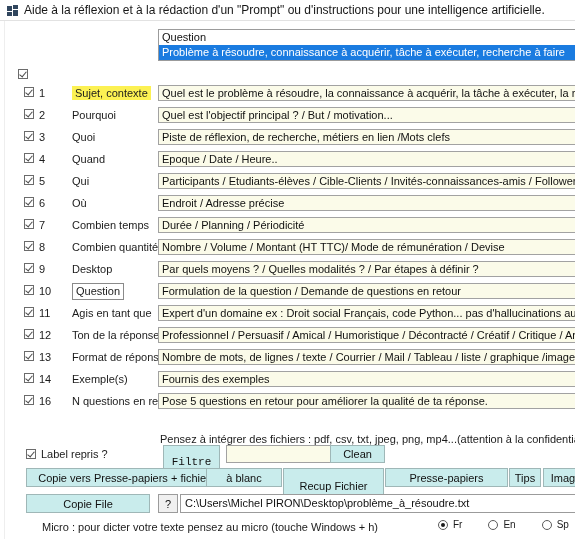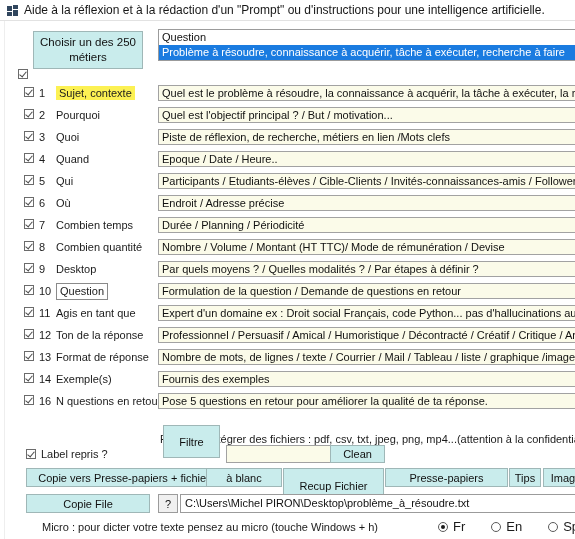--- a/index.html
+++ b/index.html
@@ -166,21 +166,21 @@
     height: 22px;
     line-height: 22px;
     font-size: 11px;
     color: #1b1b1b;
     width: 16px;
     text-align: left;
     white-space: nowrap;
   }
   .row-label {
     position: absolute;
-    left: 56px; top: 0;
+    left: 72px; top: 0;
     height: 22px;
     line-height: 22px;
     font-size: 11px;
     color: #1b1b1b;
     white-space: nowrap;
   }
   .row-label.hl {
     top: 4px;
     height: 14px;
     line-height: 14px;
@@ -238,21 +238,21 @@
     color: #101010;
     display: flex;
     align-items: center;
     justify-content: center;
     cursor: pointer;
     white-space: nowrap;
     font-family: "Liberation Sans", sans-serif;
     padding: 0 2px;
     overflow: hidden;
   }
-  .btn-filtre { position:absolute; left:163px; top:425px; width:57px; height:33px; }
+  .btn-filtre { position:absolute; left:163px; top:445px; width:57px; height:33px;font-family:Liberation Mono, monospace; }
   .filter-input {
     position: absolute;
     left: 226px; top: 445px;
     width: 112px; height: 18px;
     background: #fbfbe9;
     border: 1px solid #a2a2a2;
     box-sizing: border-box;
     font-size: 11px;
     padding-left: 3px;
     line-height: 16px;
@@ -303,21 +303,21 @@
     position: absolute;
     left: 438px; top: 519px;
     display: flex;
     align-items: center;
     gap: 26px;
   }
   .radio {
     display: flex;
     align-items: center;
     gap: 5px;
-    font-size: 13px;
+    font-size: 10px;
     cursor: pointer;
     white-space: nowrap;
   }
   .rd {
     width: 10px; height: 10px;
     border: 1px solid #5a5a5a;
     border-radius: 50%;
     background: #ffffff;
     box-sizing: border-box;
     position: relative;
@@ -342,21 +342,20 @@
         <i></i>
         <i></i>
         <i></i>
         <i></i>
       </span>
     <span class="title-text">Aide à la réflexion et à la rédaction d'un "Prompt" ou d'instructions pour une intelligence artificielle.</span>
   </div>
   <div class="title-rule"></div>
   <div class="left-strip"></div>
 
-  <div class="metier-btn">Choisir un des  250 métiers</div>
 
   <span class="cb checked global-cb"></span>
 
   <div class="q-block">
     <div class="q-head">Question</div>
     <div class="q-sel">Problème à résoudre, connaissance à acquérir, tâche à exécuter, recherche à faire</div>
   </div>
 
   <div class="rows" id="rows-container">
       <div class="row">

